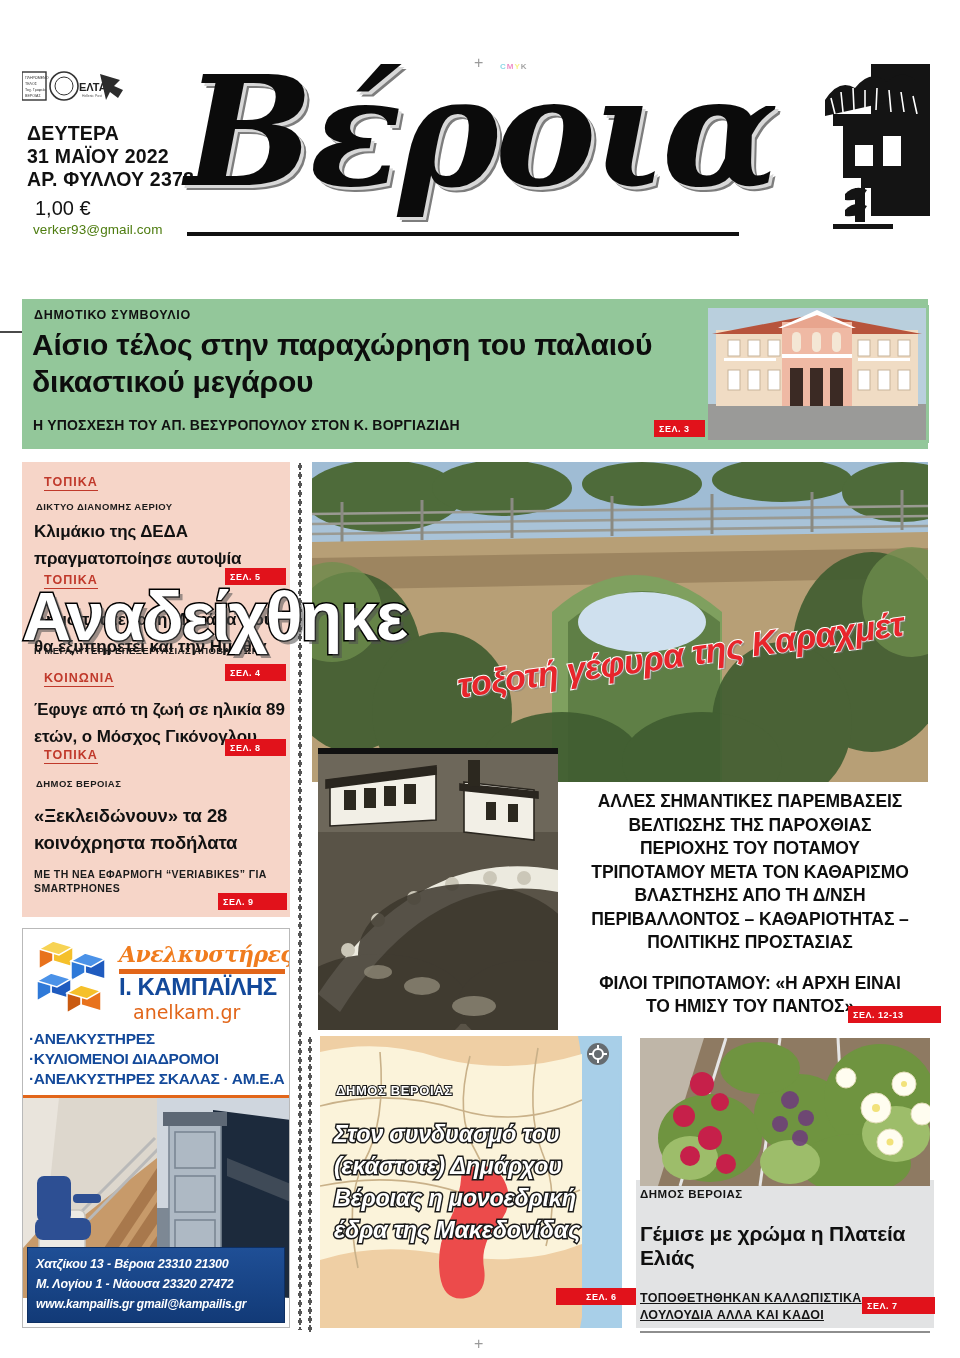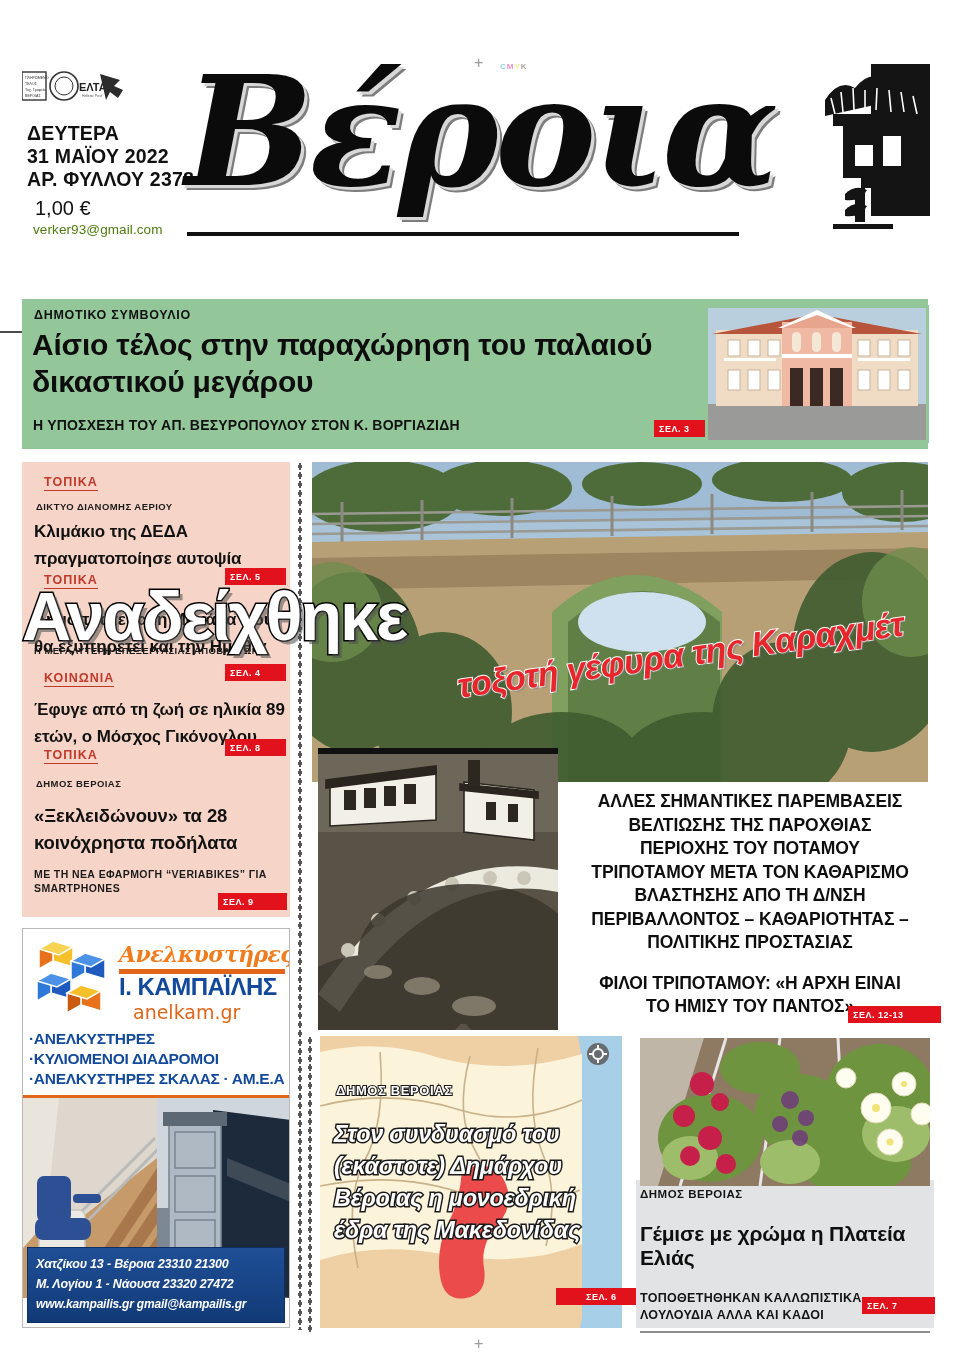--- a/index.html
+++ b/index.html
@@ -115,21 +115,21 @@
     letter-spacing:.6px;-webkit-text-stroke:2.2px #1a1a1a;paint-order:stroke fill;}
   .map-head{position:absolute;left:334px;top:1118px;width:280px;
     font-size:23.5px;font-weight:700;font-style:italic;color:#fff;line-height:32px;letter-spacing:-.3px;
     -webkit-text-stroke:3px #1a1a1a;paint-order:stroke fill;}
 
   
   .flowerbox{position:absolute;left:640px;top:1038px;width:290px;height:148px;overflow:hidden;}
   .fl{position:absolute;left:640px;width:295px;}
   .fl-kicker{top:1188px;font-size:11.5px;font-weight:700;letter-spacing:.5px;color:#141414;}
   .fl-head{top:1222px;font-size:21px;font-weight:700;color:#0f0f0f;letter-spacing:-.2px;}
-  .fl-sub{top:1290px;font-size:12.5px;font-weight:700;line-height:17px;letter-spacing:.3px;color:#141414;}
+  .fl-sub{top:1290px;font-size:12.5px;font-weight:700;line-height:17px;letter-spacing:.3px;color:#141414;text-decoration:underline;}
   .grayband{position:absolute;left:636px;top:1180px;width:298px;height:148px;background:#e2e3e4;}
   .grayband-rule{position:absolute;left:640px;top:1331px;width:290px;height:2px;background:#8e8e8e;}
 </style>
 </head>
 <body>
 
 <div class="page">
 
   <div class="regmark" style="left:474px;top:55px;">+</div>
   <div class="cmyk" style="left:500px;top:62px;"><span>C</span><span>M</span><span>Y</span><span>K</span></div>

